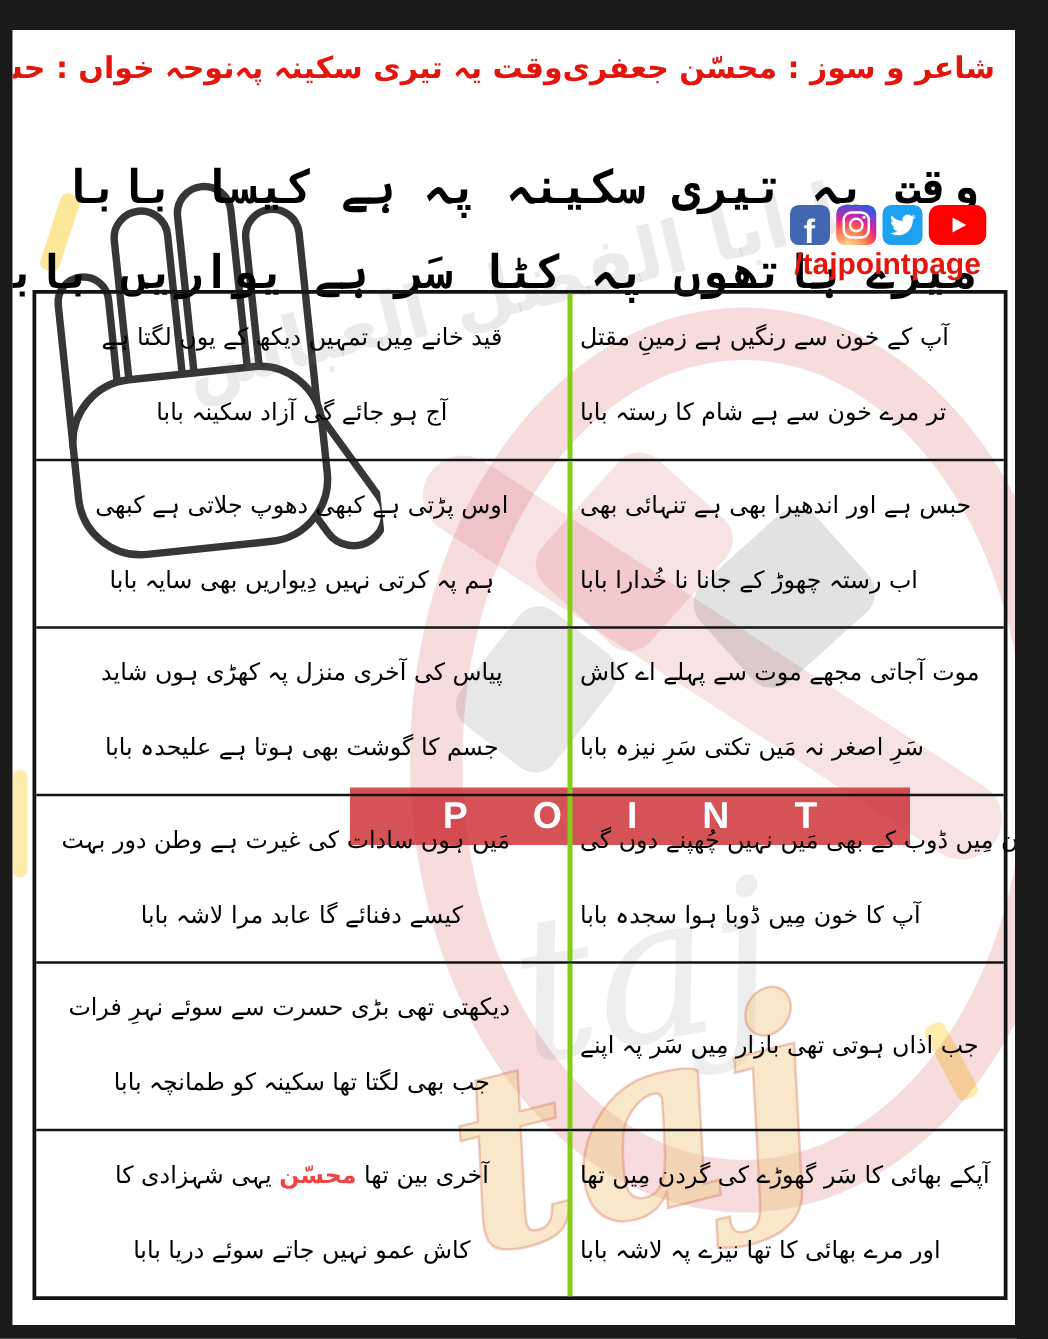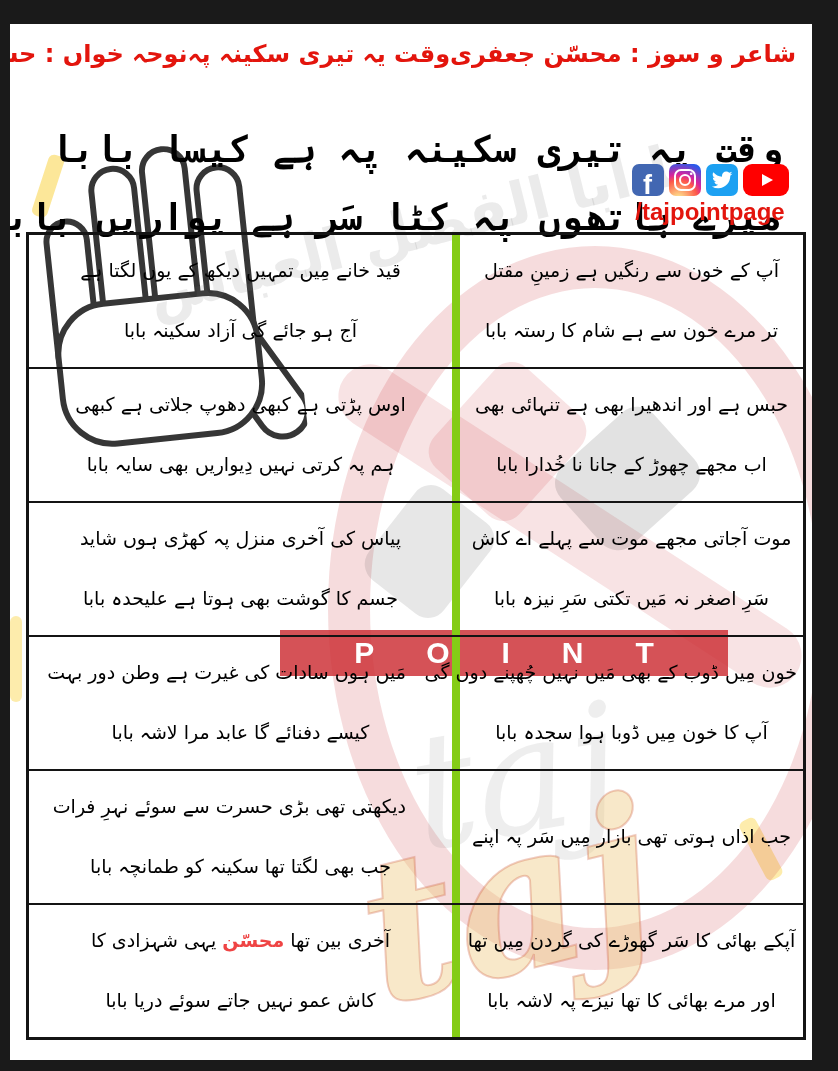--- a/index.html
+++ b/index.html
@@ -87,21 +87,21 @@
 
   
   .lyrics-table {
     position:absolute; left:16px; top:208px; width:780px; height:808px;
     border:3px solid #141414; direction:rtl;
     display:flex; flex-direction:column; box-sizing:border-box;
   }
   .t-row { flex:1; display:flex; border-top:2px solid #141414; min-height:0; }
   .t-row:first-child { border-top:none; }
   .t-cell { flex:1; display:flex; flex-direction:column; justify-content:space-around; padding:6px 6px; min-width:0;margin-left:40px; }
-  .t-cell.right-col { border-left:8px solid #84cc16; }
+  .t-cell.right-col { border-left:4px solid #84cc16;align-items:flex-end; }
   .verse-line { text-align:center; font-size:19px; color:#000; white-space:nowrap; line-height:1.25; }
   .red-word { color:#ef4444; font-weight:bold; }
 </style>
 </head>
 <body>
 
 <div class="page">
 
   <div class="wm wm-y1"></div>
   <div class="wm wm-y2"></div>
@@ -172,21 +172,21 @@
       </div>
       <div class="t-cell">
         <div class="verse-line">قید خانے مِیں تمہیں دیکھ کے یوں لگتا ہے</div>
         <div class="verse-line">آج ہو جائے گی آزاد سکینہ بابا</div>
       </div>
     </div>
 
     <div class="t-row">
       <div class="t-cell right-col">
         <div class="verse-line">حبس ہے اور اندھیرا بھی ہے تنہائی بھی</div>
-        <div class="verse-line">اب مجھے چھوڑ کے جانا نا خُدارا بابا</div>
+        <div class="verse-line">اب رستہ چھوڑ کے جانا نا خُدارا بابا</div>
       </div>
       <div class="t-cell">
         <div class="verse-line">اوس پڑتی ہے کبھی دھوپ جلاتی ہے کبھی</div>
         <div class="verse-line">ہم پہ کرتی نہیں دِیواریں بھی سایہ بابا</div>
       </div>
     </div>
 
     <div class="t-row">
       <div class="t-cell right-col">
         <div class="verse-line">موت آجاتی مجھے موت سے پہلے اے کاش</div>

